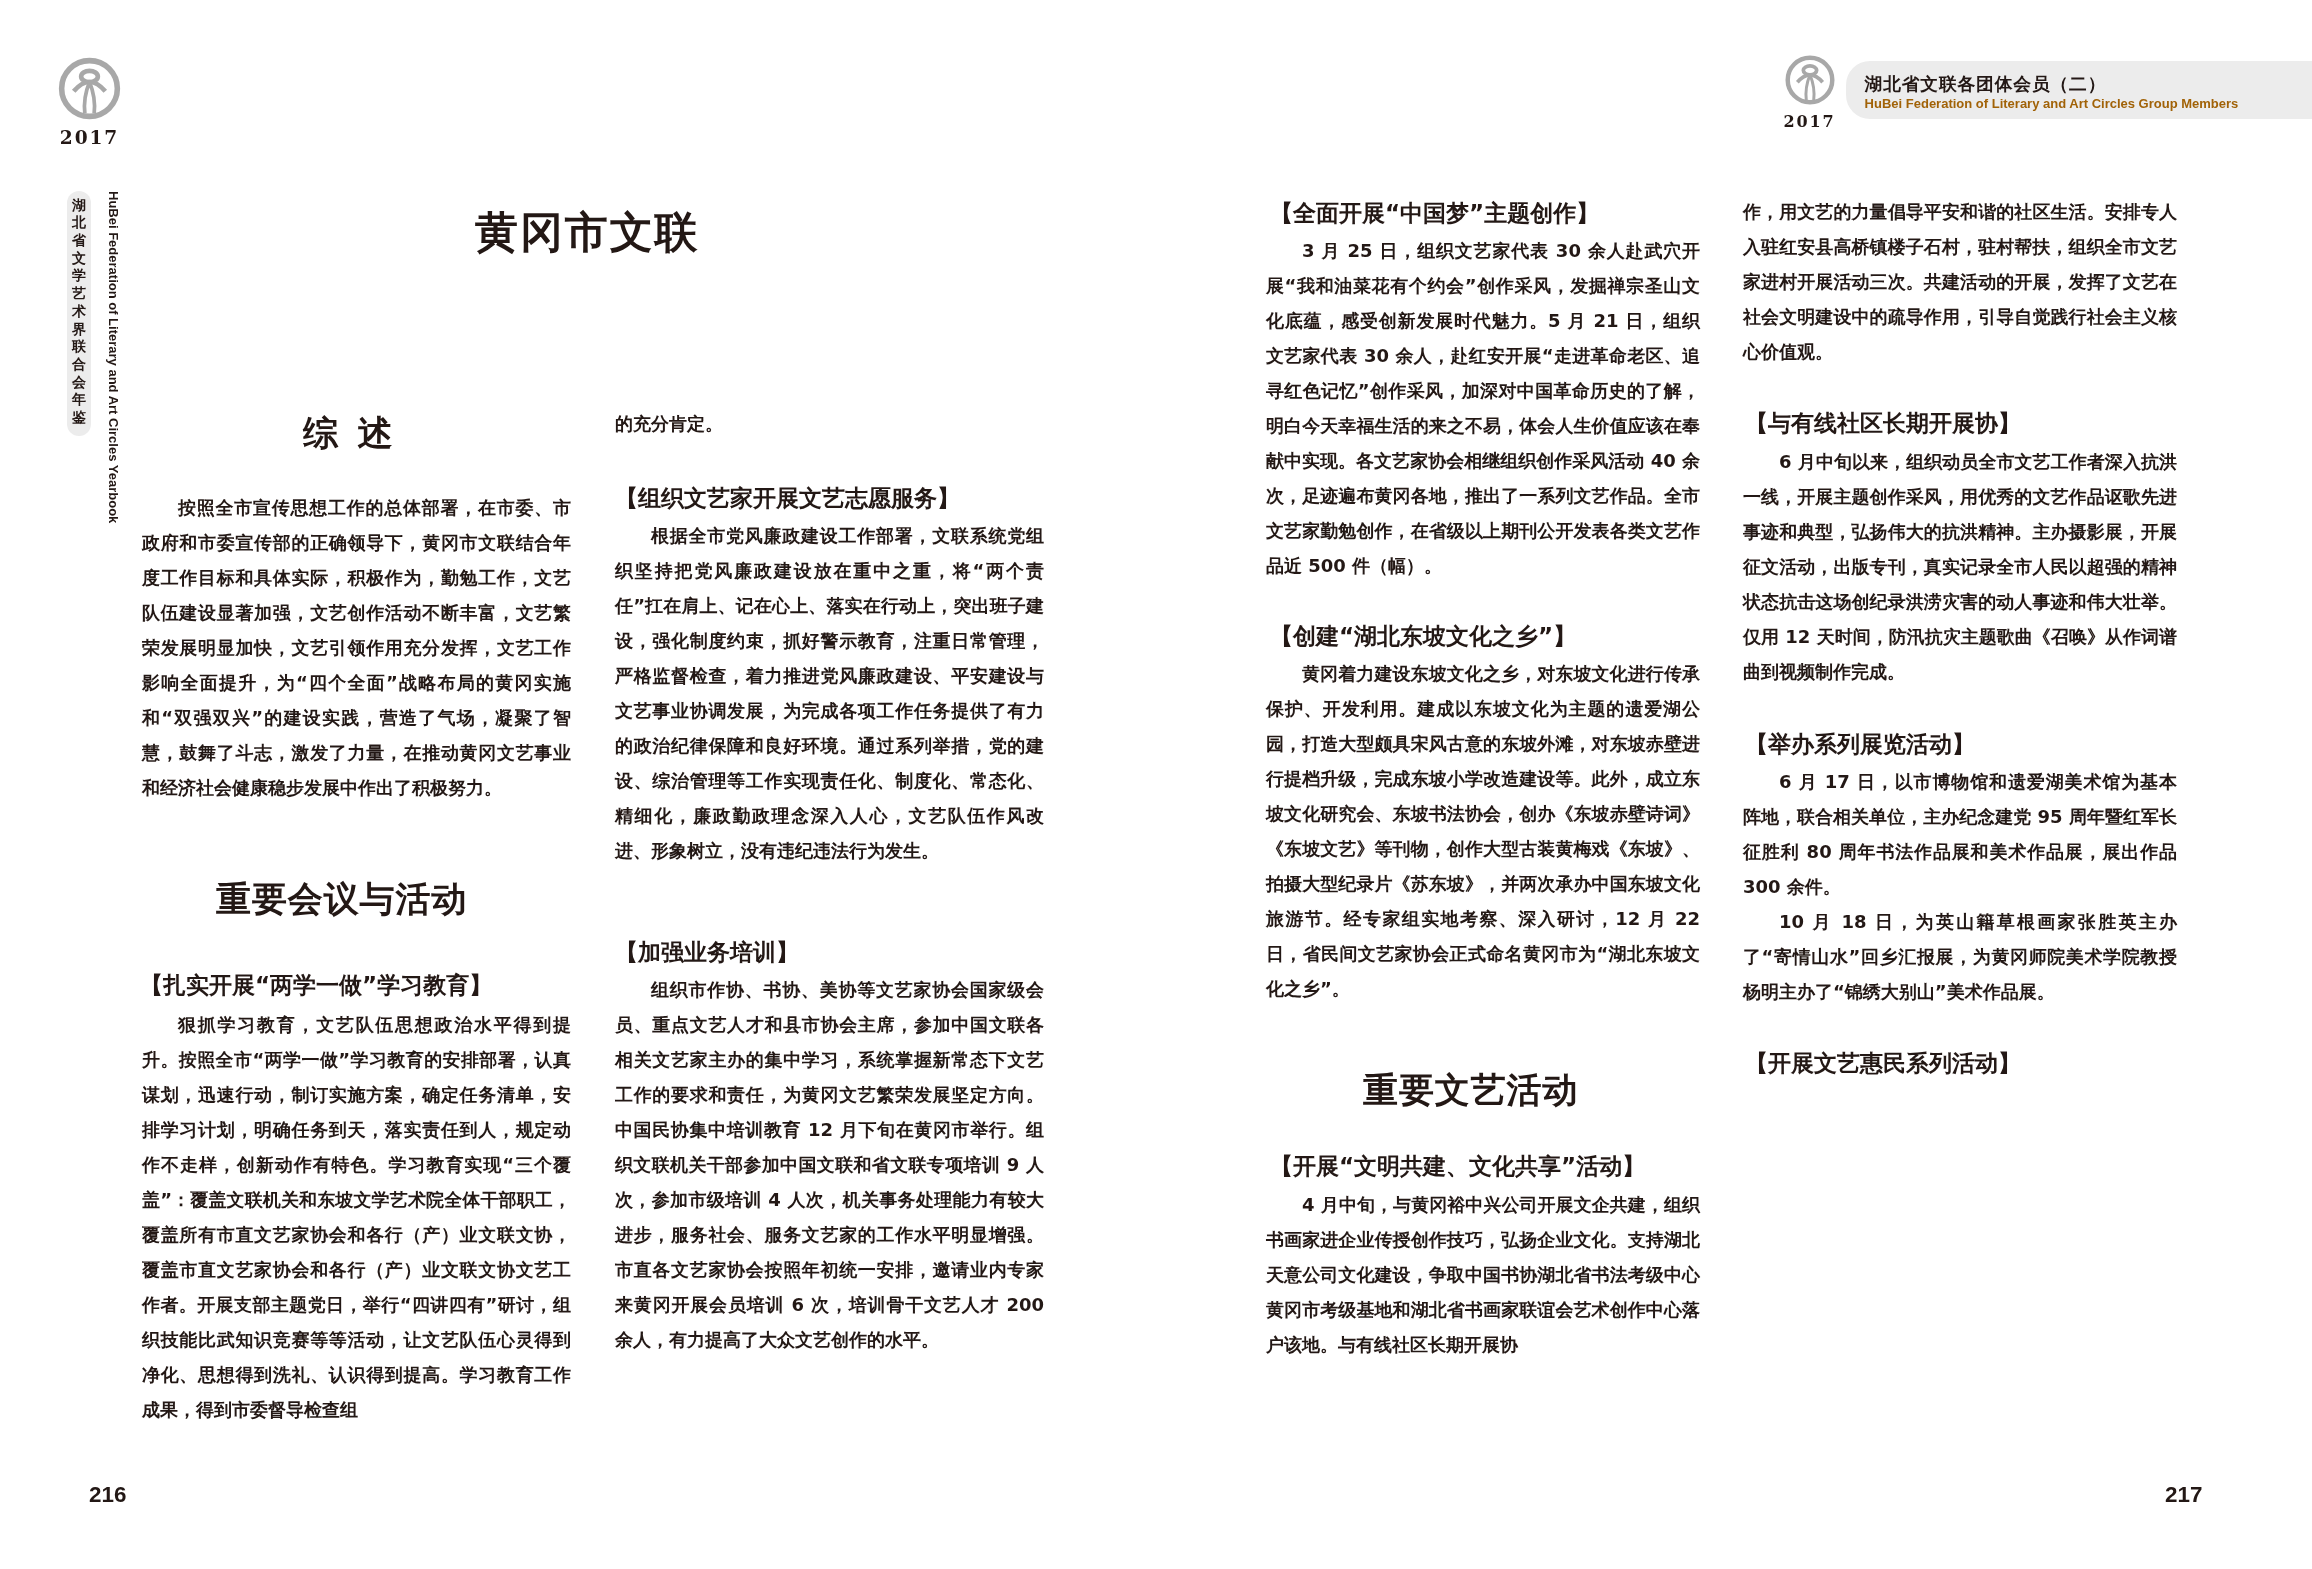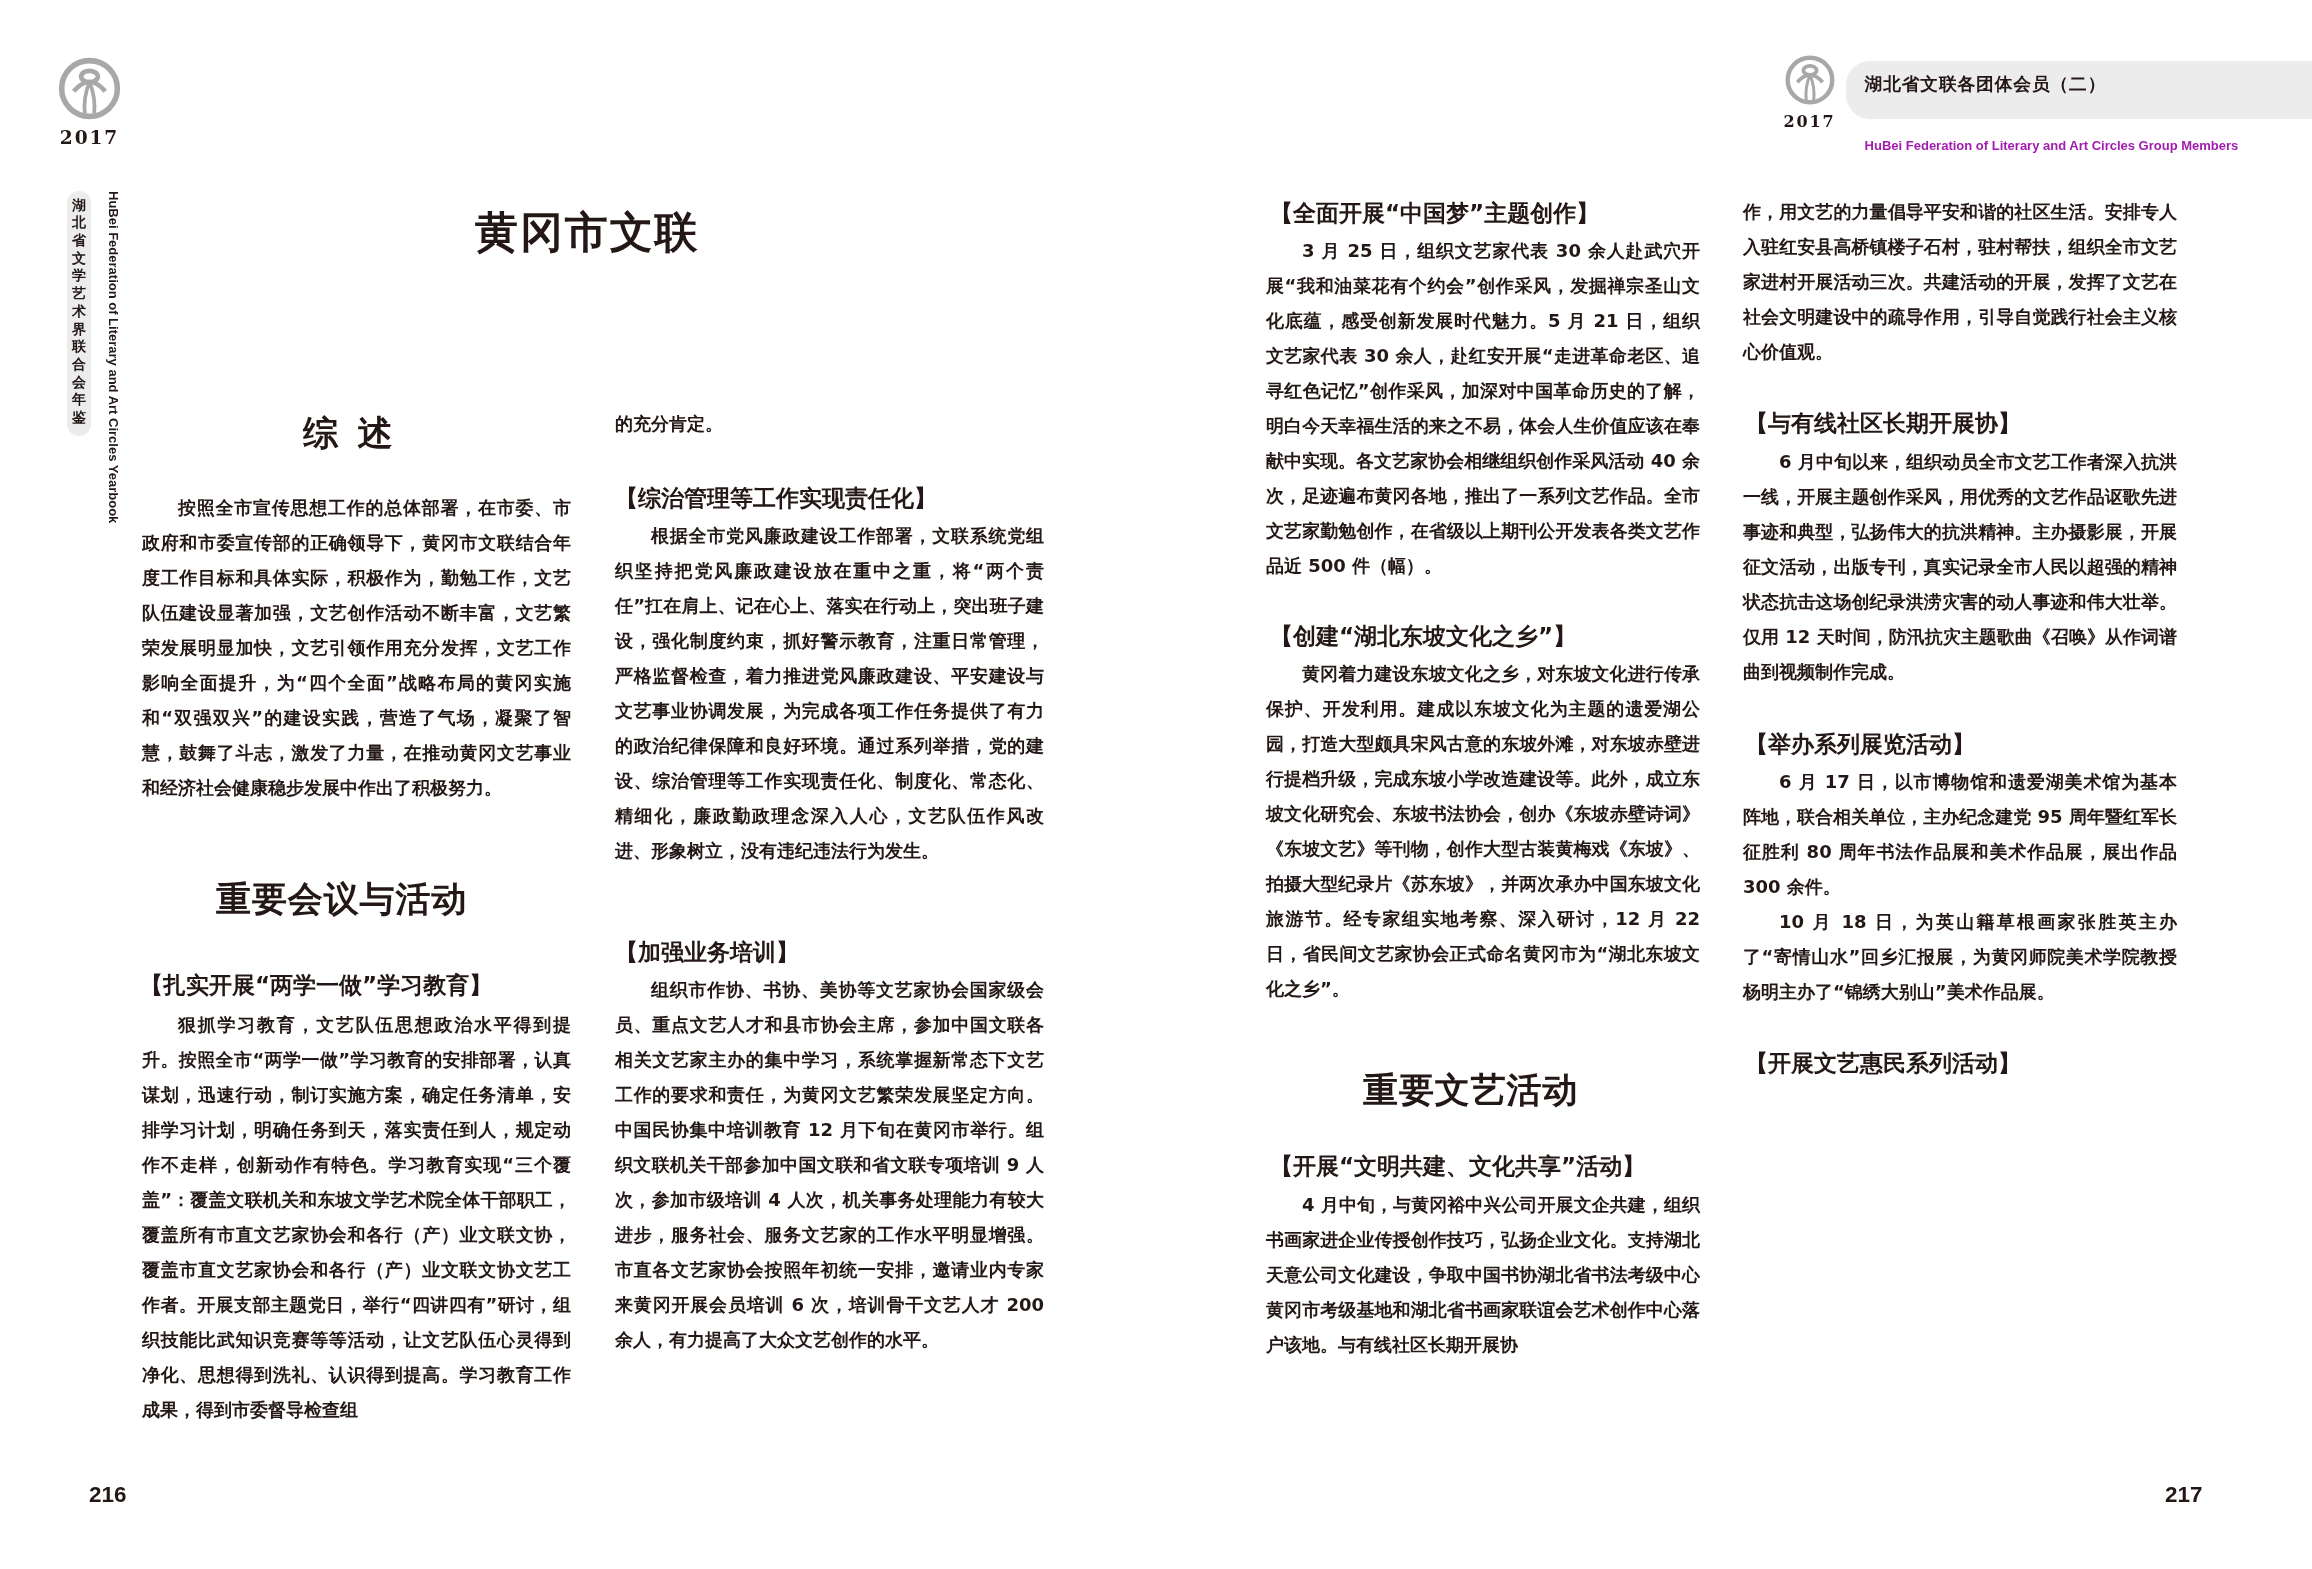--- a/index.html
+++ b/index.html
@@ -28,21 +28,21 @@
 
   
   .logo-right { position:absolute; left:625px; top:56px; width:65px; text-align:center; }
   .logo-right .logo-circle { width:52px; height:52px; }
   .logo-right .year { font-size:16px; }
   .header-bar {
     position:absolute; left:690px; top:61px; width:467px; height:58px;
     background:#ececec; border-radius:24px 0 0 24px;
   }
   .header-cn { position:absolute; left:18.6px; top:11.2px; font-weight:bold; font-size:17.7px; letter-spacing:0.9px; }
-  .header-en { position:absolute; left:18.6px; top:35px; font-family:"Liberation Sans",sans-serif; font-size:13px; font-weight:bold; color:#a21caf;margin-top:42px; }
+  .header-en { position:absolute; left:18.6px; top:35px; font-family:"Liberation Sans",sans-serif; font-size:13px; font-weight:bold; color:#a16207; }
 
   
   .main-title { position:absolute; left:475px; top:204px; font-weight:bold; font-size:43px; letter-spacing:1.9px; }
   .sec-title { position:absolute; font-weight:bold; font-size:35px; letter-spacing:3.7px; }
   .sub-title { position:absolute; font-weight:bold; font-size:23px; white-space:nowrap; }
 
   .para {
     position:absolute; font-size:18px; line-height:35px; font-weight:bold; text-align:justify;
     text-indent:2em; margin:0;
   }
@@ -87,21 +87,21 @@
   <div class="sec-title" style="left:303px; top:410px;">综 述</div>
   <p class="para" style="left:142px; top:490px; width:429px;">按照全市宣传思想工作的总体部署，在市委、市政府和市委宣传部的正确领导下，黄冈市文联结合年度工作目标和具体实际，积极作为，勤勉工作，文艺队伍建设显著加强，文艺创作活动不断丰富，文艺繁荣发展明显加快，文艺引领作用充分发挥，文艺工作影响全面提升，为“四个全面”战略布局的黄冈实施和“双强双兴”的建设实践，营造了气场，凝聚了智慧，鼓舞了斗志，激发了力量，在推动黄冈文艺事业和经济社会健康稳步发展中作出了积极努力。</p>
 
   <div class="sec-title" style="left:216px; top:876px; letter-spacing:0.9px;">重要会议与活动</div>
 
   <div class="sub-title" style="left:140px; top:970px;">【扎实开展“两学一做”学习教育】</div>
   <p class="para" style="left:142px; top:1007px; width:429px;">狠抓学习教育，文艺队伍思想政治水平得到提升。按照全市“两学一做”学习教育的安排部署，认真谋划，迅速行动，制订实施方案，确定任务清单，安排学习计划，明确任务到天，落实责任到人，规定动作不走样，创新动作有特色。学习教育实现“三个覆盖”：覆盖文联机关和东坡文学艺术院全体干部职工，覆盖所有市直文艺家协会和各行（产）业文联文协，覆盖市直文艺家协会和各行（产）业文联文协文艺工作者。开展支部主题党日，举行“四讲四有”研讨，组织技能比武知识竞赛等等活动，让文艺队伍心灵得到净化、思想得到洗礼、认识得到提高。学习教育工作成果，得到市委督导检查组</p>
 
   <p class="para noindent" style="left:615px; top:406px; width:429px;">的充分肯定。</p>
 
-  <div class="sub-title" style="left:615px; top:483px;">【综治管理等工作实现责任化】</div>
+  <div class="sub-title" style="left:615px; top:483px;">【组织文艺家开展文艺志愿服务】</div>
   <p class="para" style="left:615px; top:518px; width:429px;">根据全市党风廉政建设工作部署，文联系统党组织坚持把党风廉政建设放在重中之重，将“两个责任”扛在肩上、记在心上、落实在行动上，突出班子建设，强化制度约束，抓好警示教育，注重日常管理，严格监督检查，着力推进党风廉政建设、平安建设与文艺事业协调发展，为完成各项工作任务提供了有力的政治纪律保障和良好环境。通过系列举措，党的建设、综治管理等工作实现责任化、制度化、常态化、精细化，廉政勤政理念深入人心，文艺队伍作风改进、形象树立，没有违纪违法行为发生。</p>
 
   <div class="sub-title" style="left:615px; top:937px;">【加强业务培训】</div>
   <p class="para" style="left:615px; top:972px; width:429px;">组织市作协、书协、美协等文艺家协会国家级会员、重点文艺人才和县市协会主席，参加中国文联各相关文艺家主办的集中学习，系统掌握新常态下文艺工作的要求和责任，为黄冈文艺繁荣发展坚定方向。中国民协集中培训教育 12 月下旬在黄冈市举行。组织文联机关干部参加中国文联和省文联专项培训 9 人次，参加市级培训 4 人次，机关事务处理能力有较大进步，服务社会、服务文艺家的工作水平明显增强。市直各文艺家协会按照年初统一安排，邀请业内专家来黄冈开展会员培训 6 次，培训骨干文艺人才 200 余人，有力提高了大众文艺创作的水平。</p>
 
   <div class="pagenum" style="left:89px;">216</div>
 </div>
 
 <div class="page page-right">
   <div class="logo-right" style="left:621px; top:54px;">

